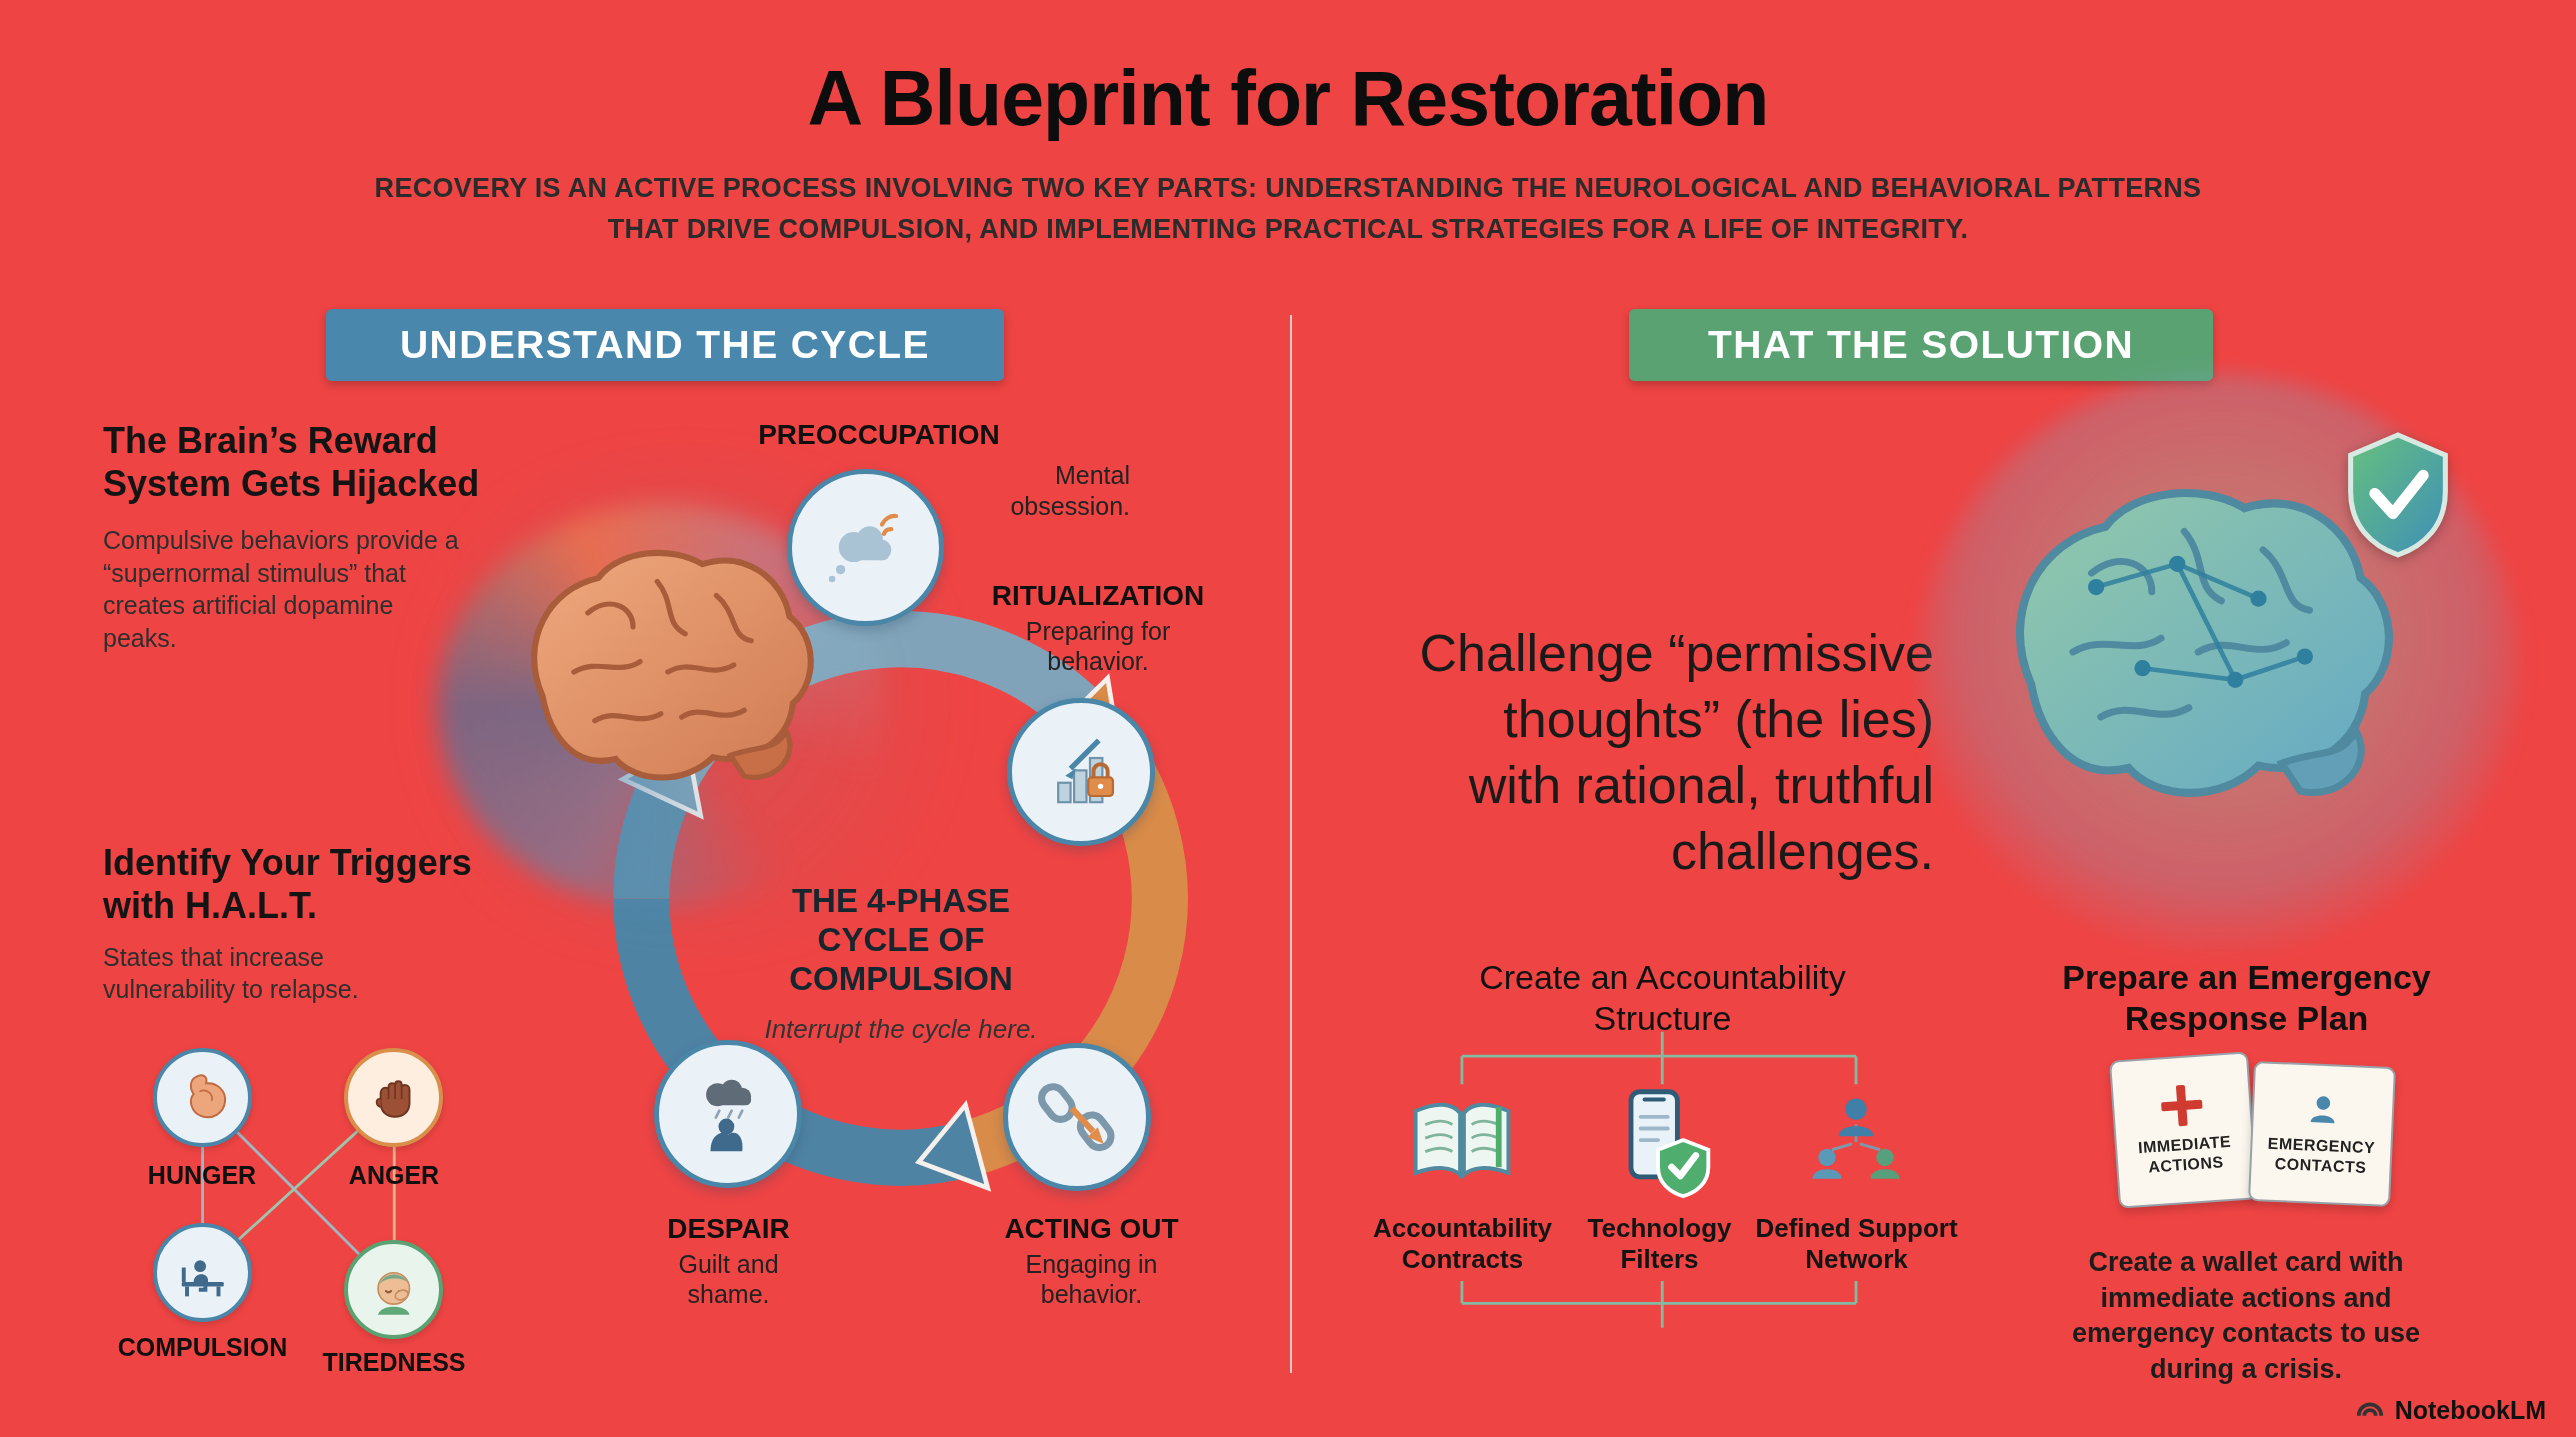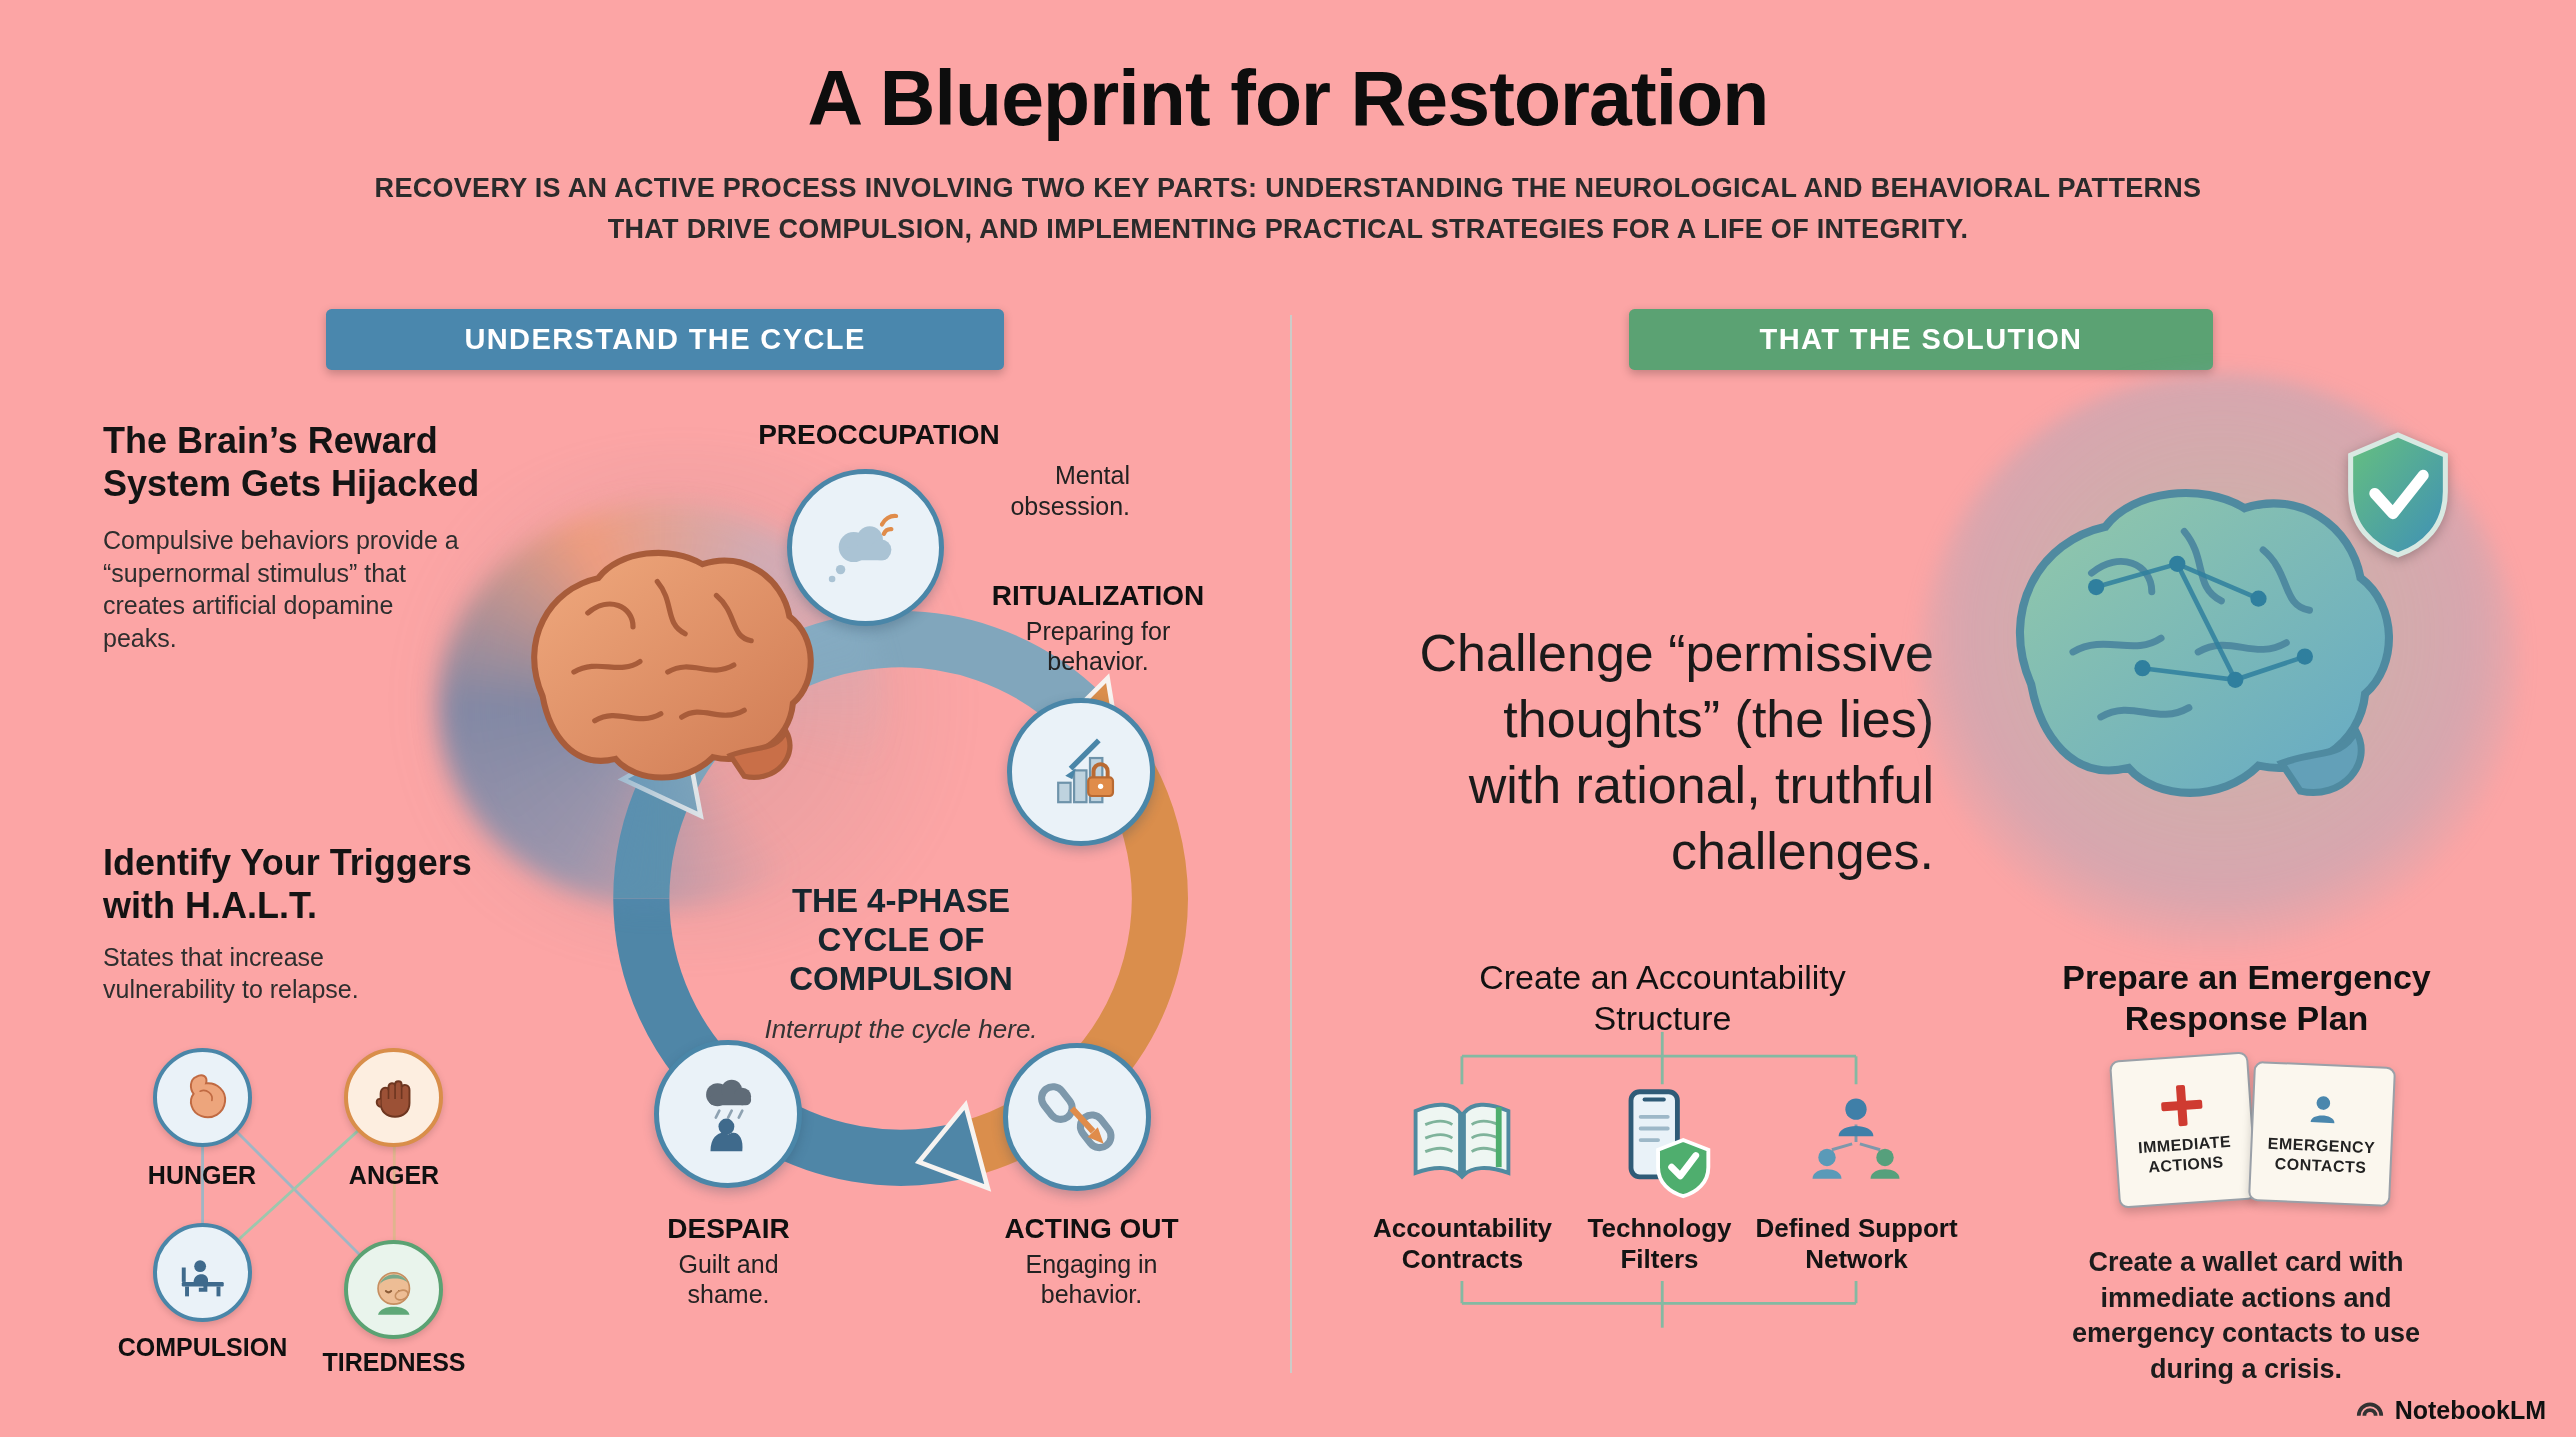--- a/index.html
+++ b/index.html
@@ -1,24 +1,24 @@
 <!DOCTYPE html>
 <html style="font-size:15px"><head>
 <meta charset="utf-8">
 <style>
   * { margin:0; padding:0; box-sizing:border-box; }
   body { background:#e9e8e4; font-family:"Liberation Sans","DejaVu Sans",sans-serif; color:#111; }
-  .canvas { position:relative; width:2576px; height:1438px; background:#fca5a5; overflow:hidden; }
+  .canvas { position:relative; width:2576px; height:1438px; background:#ef4444; overflow:hidden; }
   .abs { position:absolute; }
 
   .title { left:0; right:0; top:54px; text-align:center; font-size:77px; font-weight:bold; letter-spacing:-0.9px; color:#0d0d0d; }
   .subtitle { left:50%; transform:translateX(-50%); top:168px; width:1891px; text-align:center;
               font-size:27px; font-weight:bold; color:#2b2b2b; line-height:1.5; letter-spacing:0.3px; }
 
-  .banner { color:#fff; font-weight:bold; font-size:29px; letter-spacing:1.4px; text-align:center;
+  .banner { color:#fff; font-weight:bold; font-size:39px; letter-spacing:1.4px; text-align:center;
             padding:14px 0; border-radius:5.6px; box-shadow:0 3.7px 9.4px rgba(0,0,0,.22); }
   .banner-left  { left:326px; top:309px; width:678px; background:#4a87ad; }
   .banner-right { left:1629px; top:309px; width:584px; background:#5ba273; }
 
   .divider { left:1290px; top:315px; width:1.9px; height:1058px; background:#ccccc8; }
 
   .hijack-title { left:103px; top:419px; width:412px; font-size:36px; font-weight:bold; line-height:1.2; color:#141414; }
   .hijack-body  { left:103px; top:524px; width:356px; font-size:25px; color:#2e2e2e; line-height:1.3; }
 
   .blobL { left:356px; top:440px; width:655px; height:524px; border-radius:50%;

